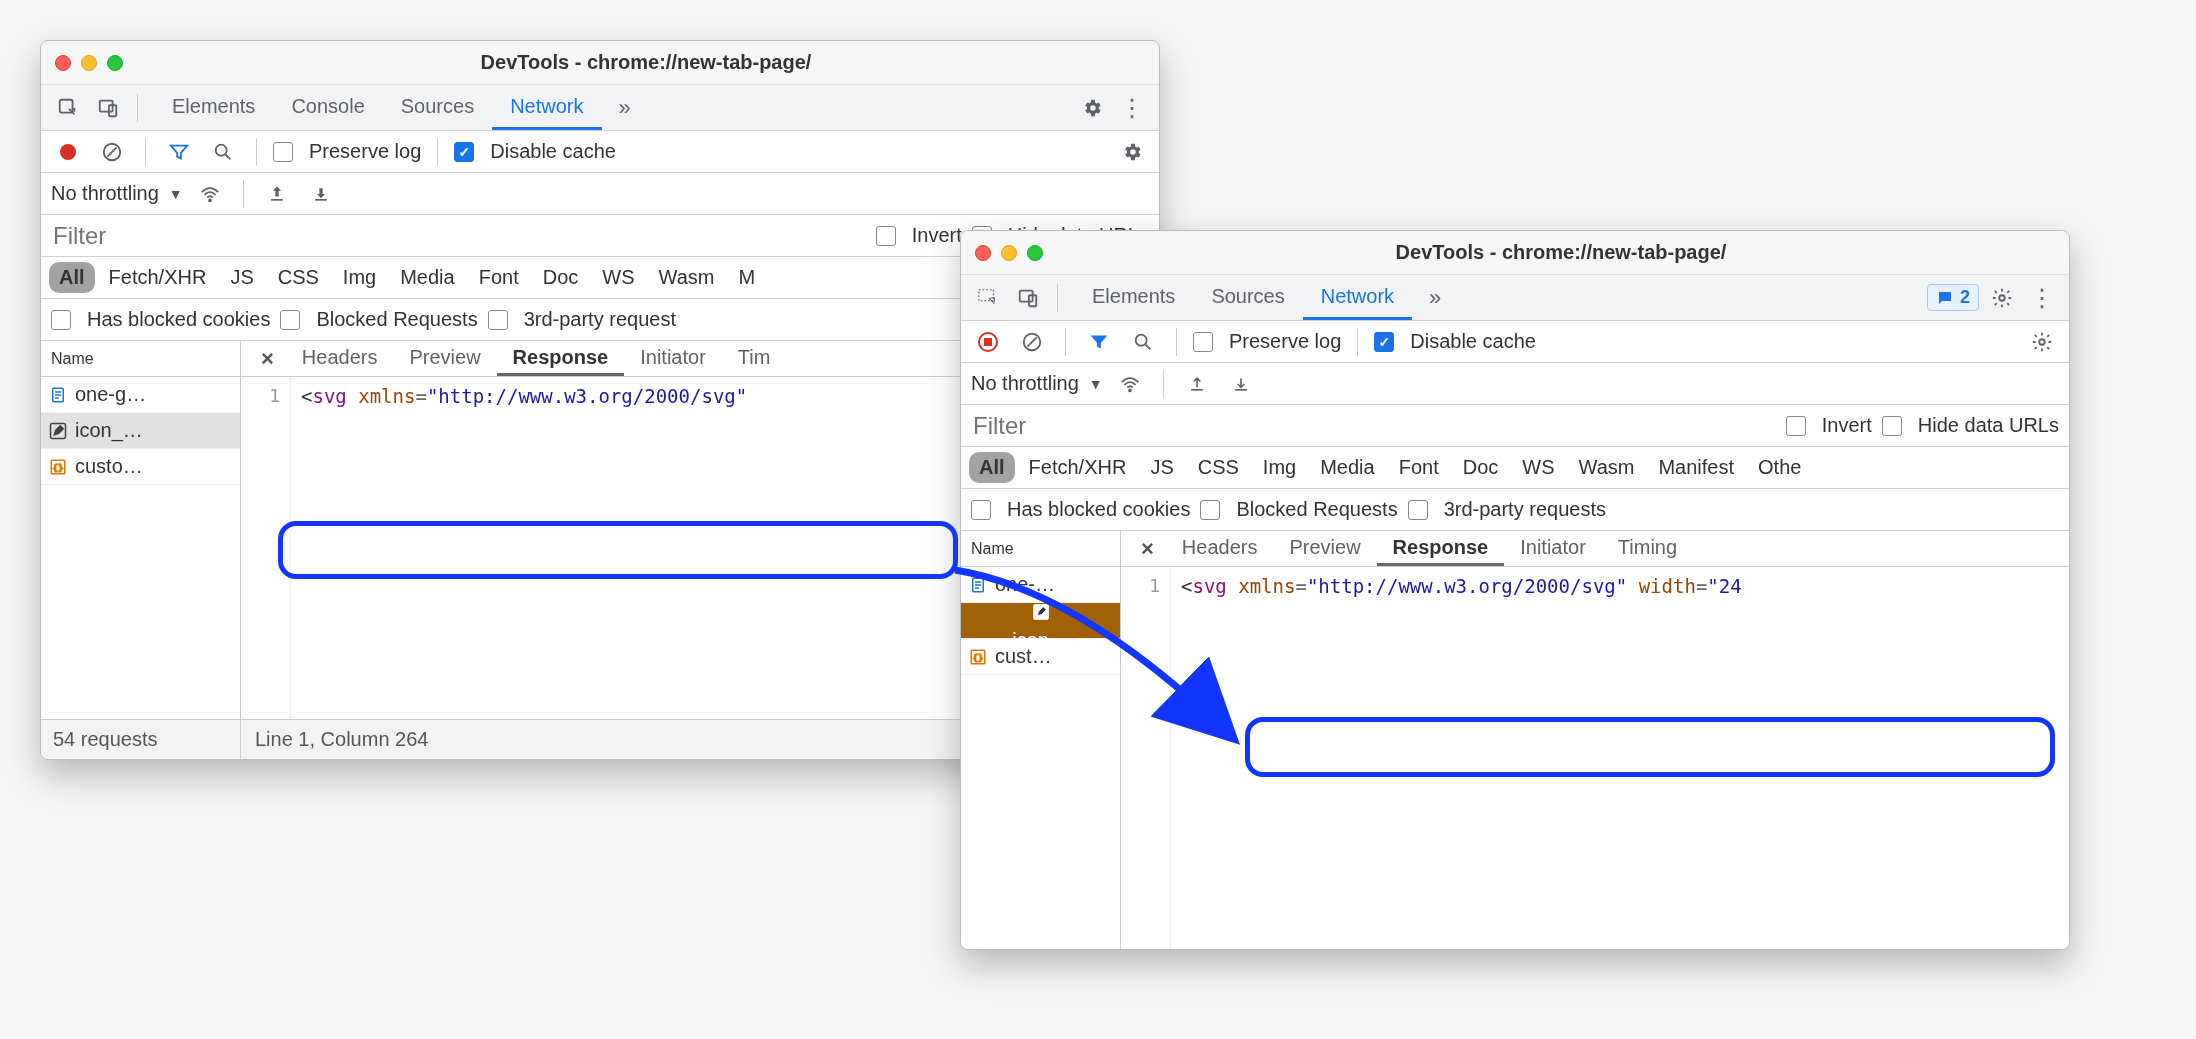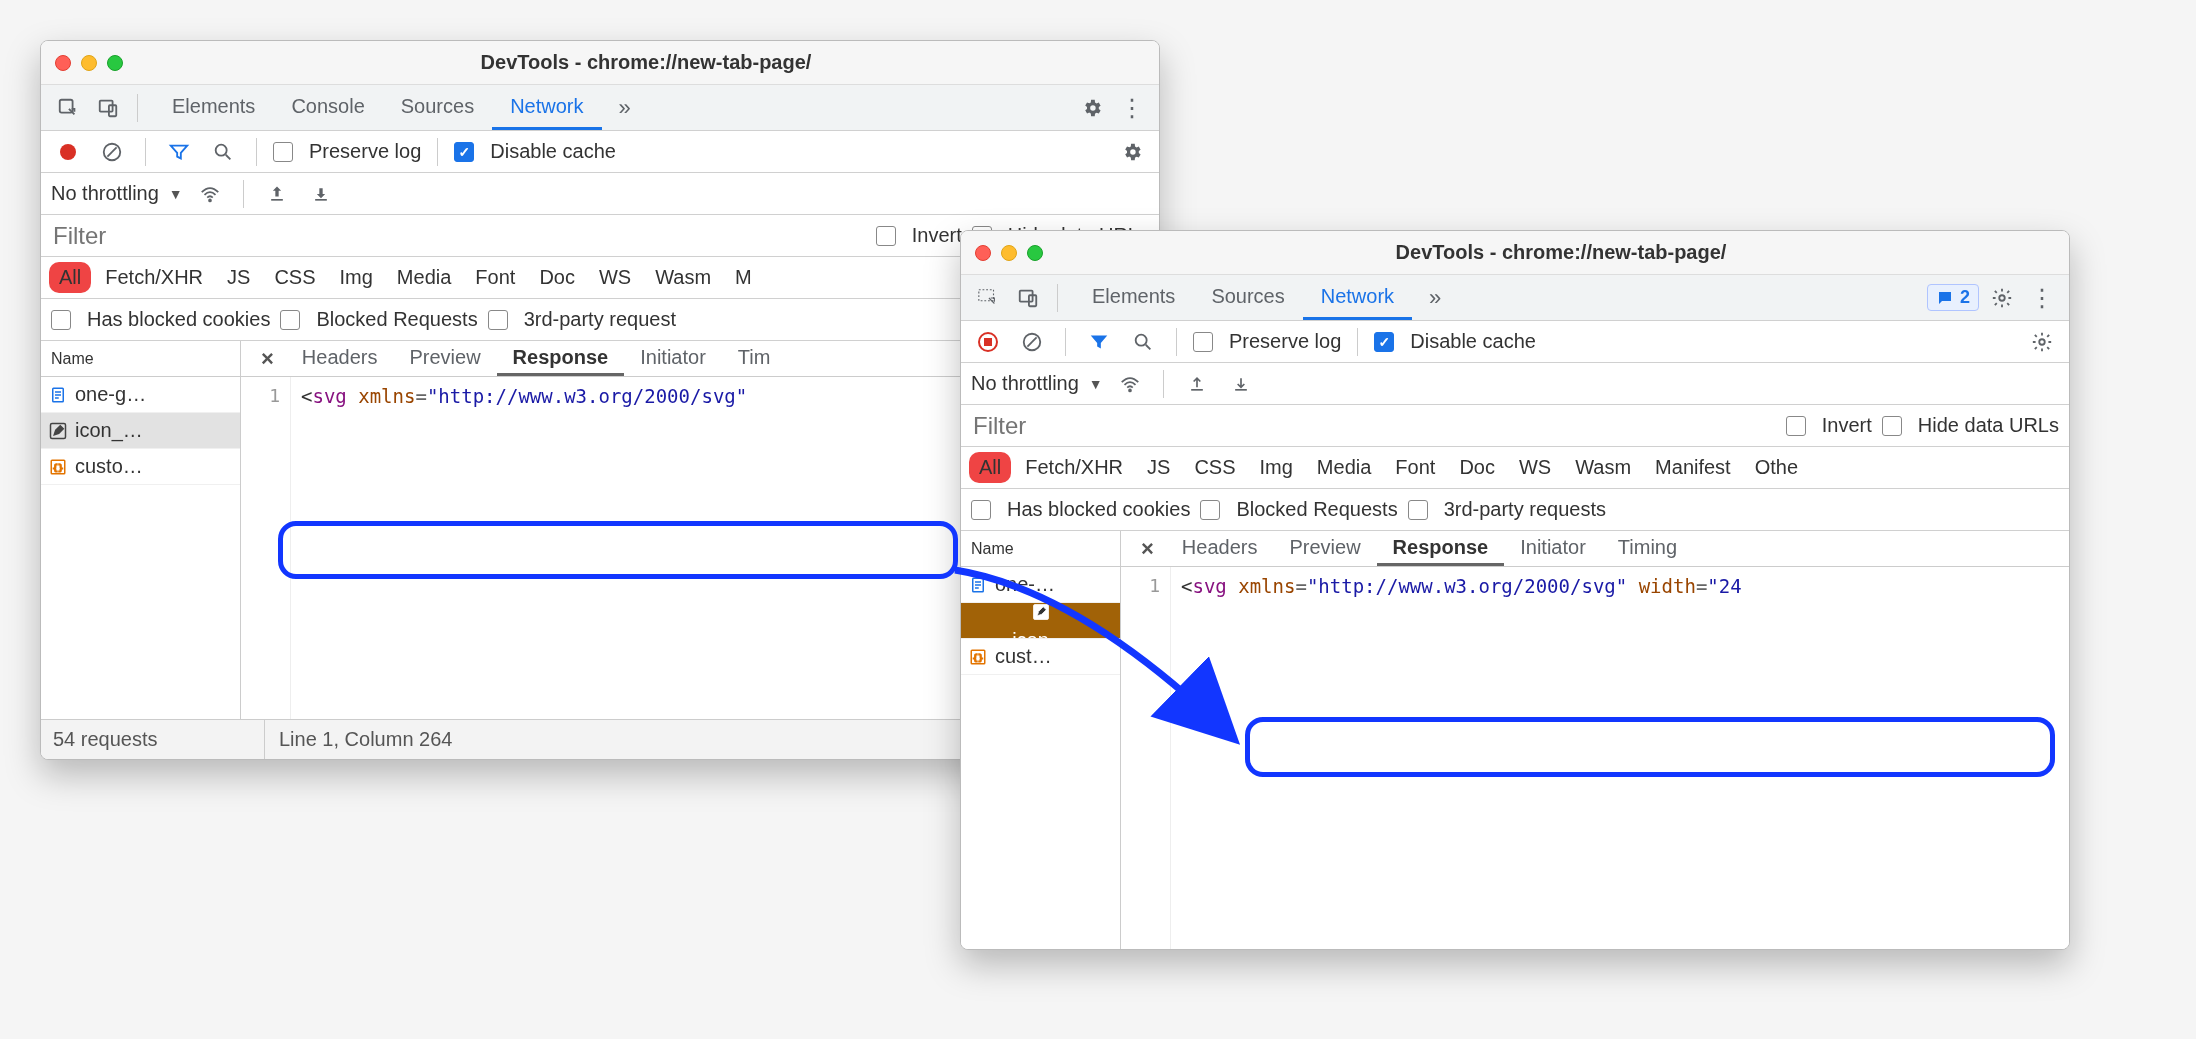--- a/index.html
+++ b/index.html
@@ -94,21 +94,21 @@
   .type-pills {
     display: flex; align-items: center; height: 42px;
     padding: 0 8px; gap: 4px;
     border-bottom: 1px solid #d0d0d0;
     font-size: 20px; color: #333;
     overflow: hidden;
   }
   .pill {
     padding: 4px 10px; border-radius: 10px; white-space: nowrap;
   }
-  .pill.active { background: #ef4444; }
+  .pill.active { background: #a3a3a3; font-weight: bold; }
 
   .content-split {
     flex: 1; display: flex;
     min-height: 0;
   }
   .name-col {
     width: 200px; border-right: 1px solid #ccc;
     display: flex; flex-direction: column;
     background: #fff;
   }
@@ -148,21 +148,21 @@
   .c-attr { color: #994500; }
   .c-op { color: #666; }
   .c-str { color: #1a1aa6; }
   .win-b .c-attr { color:#994500; }
   .win-b .c-str { color:#1a1aa6; }
 
   .statusbar {
     height: 40px; display:flex; align-items:center; border-top:1px solid #ccc;
     background:#f3f3f3; font-size:20px; color:#555;
   }
-  .statusbar .reqs { width: 224px; padding-left: 12px; border-right:1px solid #ccc; height: 100%; display: flex; align-items: center;}
+  .statusbar .reqs { width: 200px; padding-left: 12px; border-right:1px solid #ccc; height: 100%; display: flex; align-items: center;}
   .win-b .statusbar .reqs { width:160px; }
   .statusbar .pos { padding-left: 14px; }
 
   .ring {
     position: absolute; border: 5px solid #1236ff; border-radius: 18px; pointer-events: none;
   }
   .ring-a { left: 278px; top: 521px; width: 680px; height: 58px; }
   .ring-b { left: 1245px; top: 717px; width: 810px; height: 60px; }
   .arrow-svg { position:absolute; left:900px; top:520px; width:390px; height:250px; pointer-events:none; }
 

